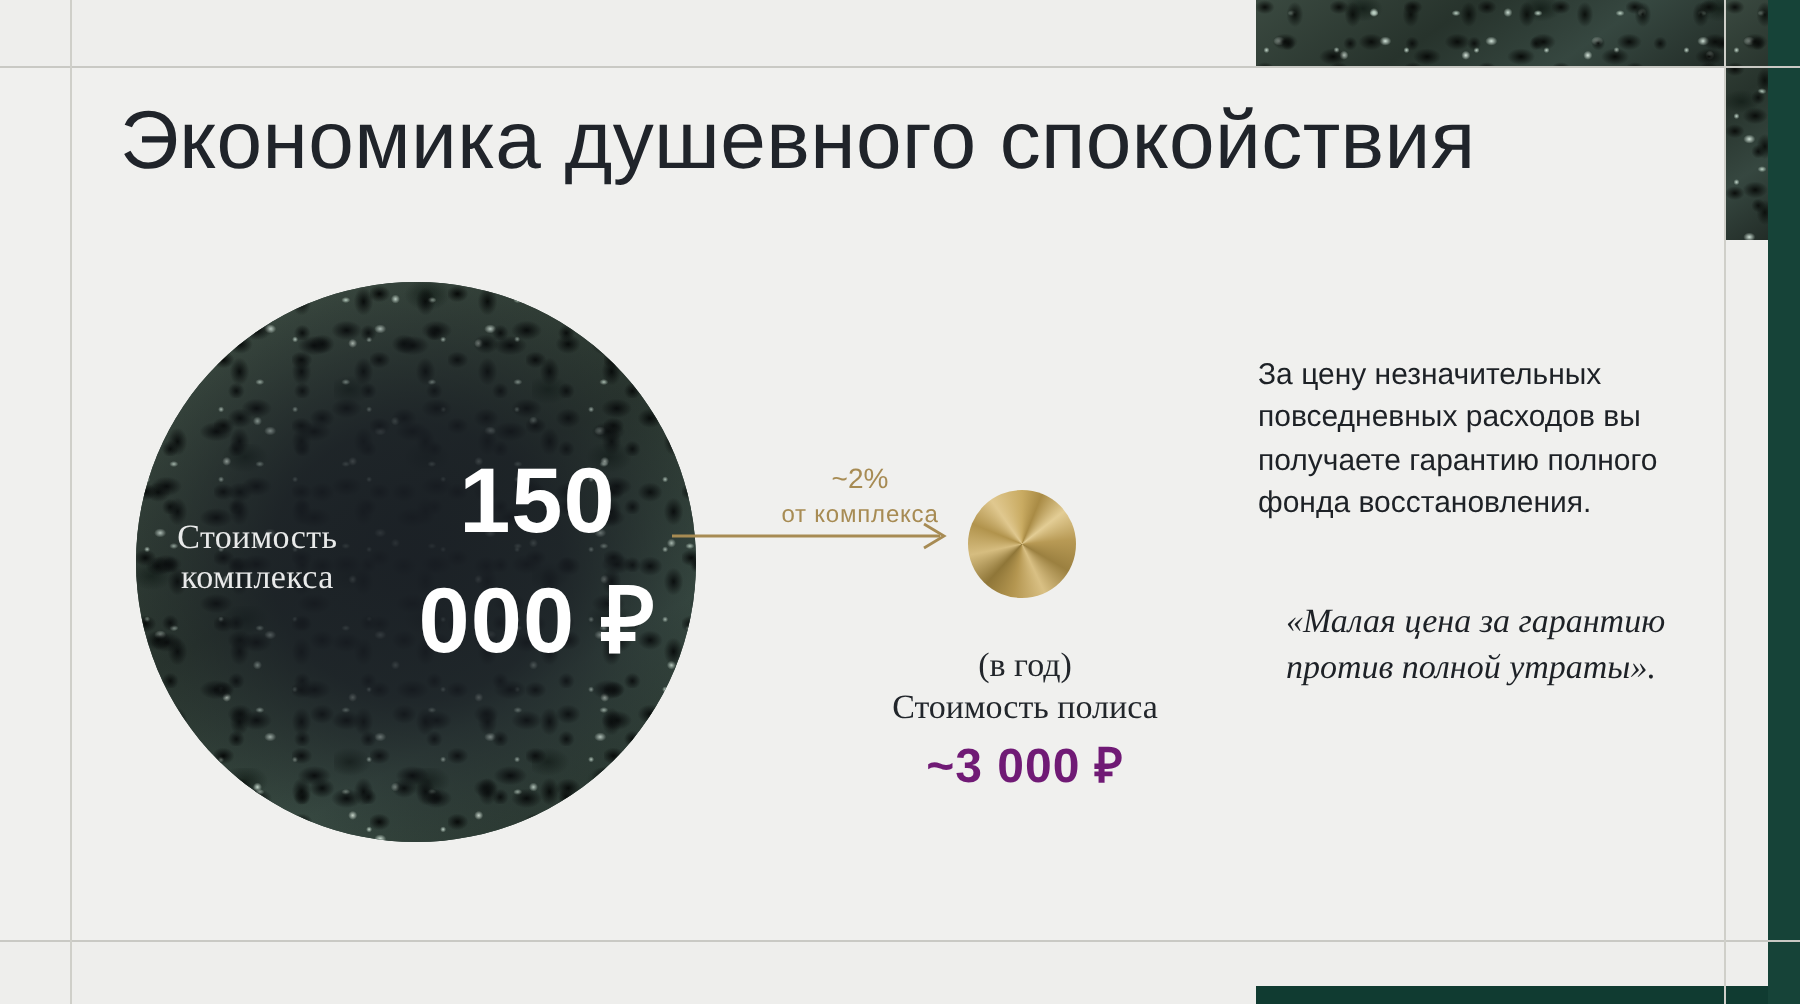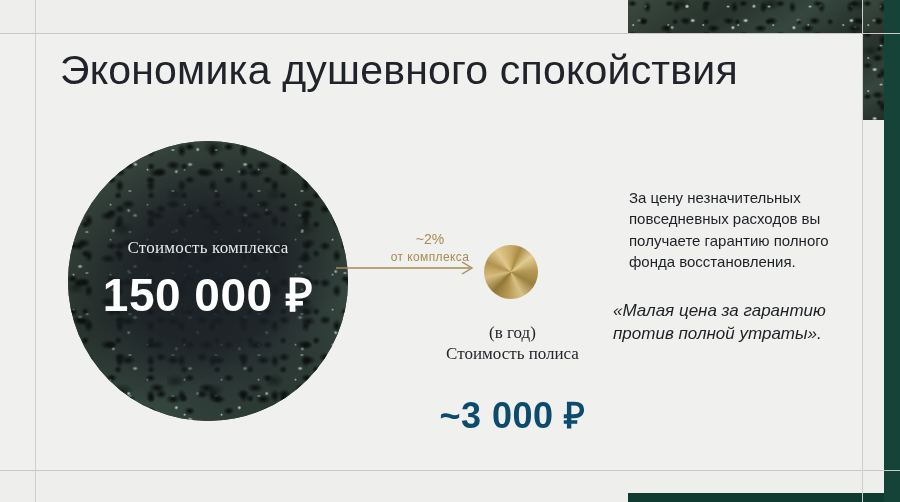--- a/index.html
+++ b/index.html
@@ -118,21 +118,21 @@
   .circle-granite .shade {
     position: absolute; inset: 0;
     background: radial-gradient(ellipse 62% 58% at 50% 50%,
                 rgba(26,31,37,0.93) 0%,
                 rgba(26,31,37,0.80) 42%,
                 rgba(26,31,37,0.28) 70%,
                 rgba(26,31,37,0.0) 88%);
   }
   .circle-labels {
     position: absolute; inset: 0;
-    display: flex; flex-direction: column;
+    display: flex; flex-direction: row;
     align-items: center; justify-content: center;
     text-align: center;
   }
   .granite-caption {
     font-family: "Liberation Serif", serif;
     font-size: 17px;
     color: #e9eaea;
     margin-bottom: 4px;
     letter-spacing: 0.2px;
   }
@@ -176,37 +176,36 @@
     font-family: "Liberation Serif", serif;
     font-size: 17px;
     color: #22262b;
     line-height: 1.25;
   }
   .policy-value {
     position: absolute; left: 400px; top: 365px; width: 225px;
     text-align: center;
     font-family: "Liberation Sans", sans-serif;
     font-weight: bold;
-    font-size: 36px;
-    color: #0c4a6e;
+    font-size: 24px;
+    color: #701a75;
     letter-spacing: 0.5px;
-    margin-top: 25px;
   }
 
   
   .body-text {
-    position: absolute; left: 629px; top: 187px; width: 215px;
+    position: absolute; left: 629px; top: 177px; width: 215px;
     font-family: "Liberation Sans", sans-serif;
     font-size: 15px;
     line-height: 1.42;
     color: #1d2126;
   }
   .quote-text {
-    position: absolute; left: 613px; top: 300px; width: 215px;
-    font-family: Liberation Sans, sans-serif;
+    position: absolute; left: 643px; top: 300px; width: 215px;
+    font-family: Liberation Serif, serif;
     font-style: italic;
     font-size: 17px;
     line-height: 1.35;
     color: #1d2126;
   }
 </style>
 </head>
 <body>
 
 <div id="slide">

